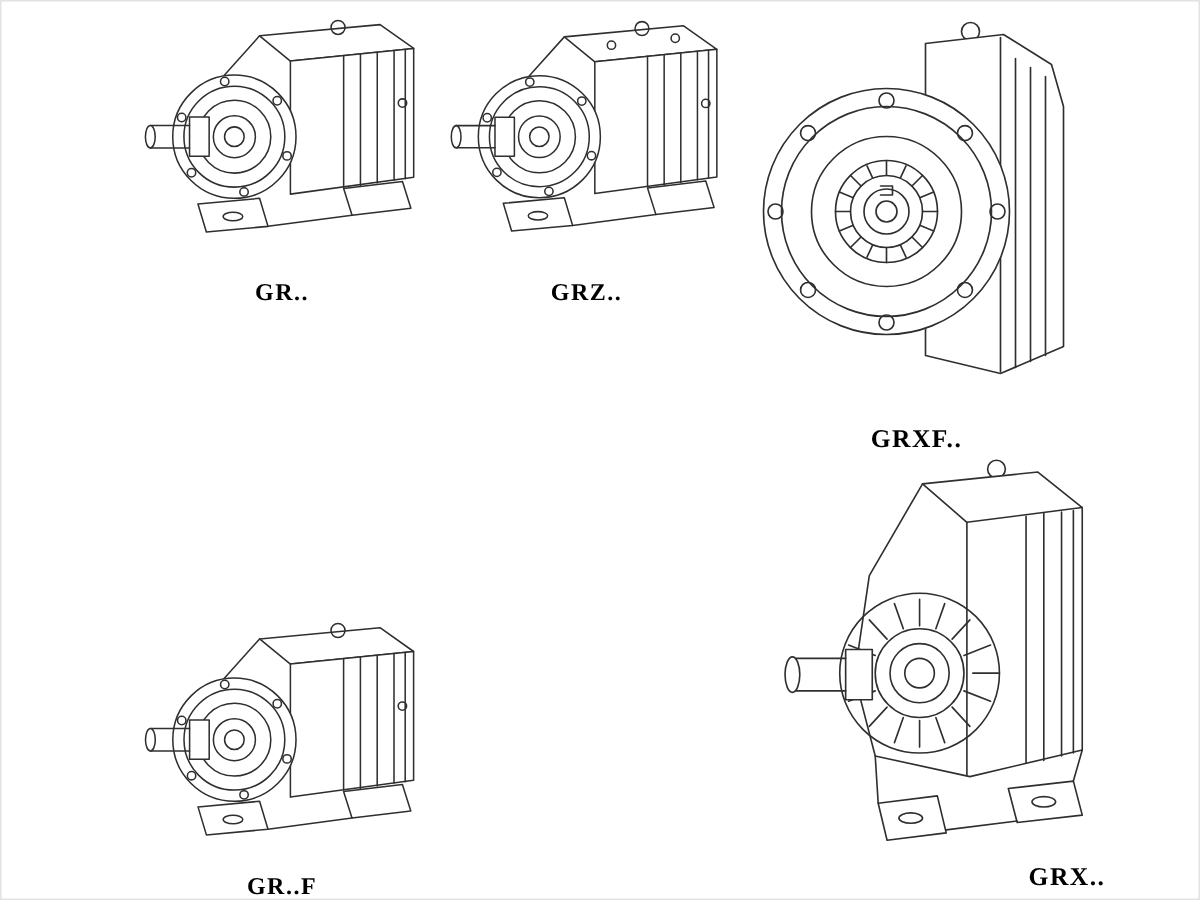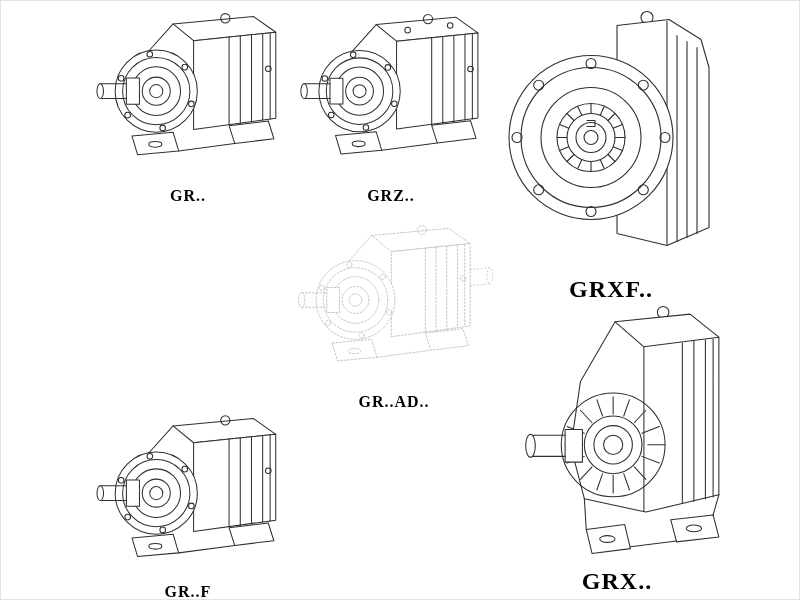--- a/index.html
+++ b/index.html
@@ -33,21 +33,21 @@
   .fig figcaption{
     flex:0 0 auto;
     text-align:center;
     font-weight:bold;
     font-size:16px;
     letter-spacing:1px;
     color:#000;
     padding-top:4px;
     white-space:nowrap;
   }
-  .fig figcaption.big{font-size:24px;}
+  .fig figcaption.big{font-size:17px;}
   .defs-holder{position:absolute;width:0;height:0;overflow:hidden;}
   .solid-art{color:#2f2f2f;}
   .phantom-art{color:#c4c4c4;}
 </style>
 </head>
 <body>
 
 <div class="page">
 
   <svg class="defs-holder" aria-hidden="true">
@@ -156,46 +156,32 @@
           <circle cx="92" cy="132" r="15" fill="none"></circle>
           <circle cx="92" cy="132" r="7" fill="none"></circle>
           <path d="M88 115 L96 115 L96 121 L88 121" fill="none"></path>
         </g>
       </svg>
     </div>
     <figcaption class="big">GRXF..</figcaption>
   </figure>
 
 
-  <figure class="fig" style="left:290px;top:210px;width:206px;height:200px;">
-    <div class="art phantom-art">
-      <svg viewBox="0 0 230 184" preserveAspectRatio="xMidYMid meet">
-        <g stroke-dasharray="2 2">
-          <use href="#sym-side-gearbox" x="0" y="4" width="212" height="180"></use>
-          <g fill="#fff" stroke="currentColor" stroke-width="1">
-            <path d="M200 58 L222 56 M200 76 L222 74" fill="none"></path>
-            <ellipse cx="222" cy="65" rx="3" ry="9"></ellipse>
-          </g>
-        </g>
-      </svg>
-    </div>
-    <figcaption>GR..AD..</figcaption>
-  </figure>
 
   <figure class="fig" style="left:86px;top:410px;width:202px;height:190px;justify-content:flex-end;">
     <div class="art solid-art">
       <svg viewBox="0 0 212 180" preserveAspectRatio="xMidYMid meet">
         <use href="#sym-side-gearbox" x="0" y="0" width="212" height="180"></use>
       </svg>
     </div>
     <figcaption>GR..F</figcaption>
   </figure>
 
 
-  <figure class="fig" style="left:496px;top:292px;width:240px;height:302px;">
+  <figure class="fig" style="left:496px;top:292px;width:240px;height:302px;align-items:flex-end;">
     <div class="art solid-art">
       <svg viewBox="0 0 240 282" preserveAspectRatio="xMidYMid meet">
         <g fill="#fff" stroke="currentColor" stroke-width="1.1" stroke-linejoin="round" stroke-linecap="round">
           <circle cx="168" cy="20" r="6" fill="none"></circle>
           <path d="M118 30 L196 22 L226 46 L226 210 L150 228 L86 214 L72 160 L82 92 Z"></path>
           <path d="M118 30 L148 56 L226 46" fill="none"></path>
           <path d="M148 56 L148 227" fill="none"></path>
           <path d="M188 52 L188 219 M200 50 L200 217 M212 49 L212 214 M220 48 L220 212" fill="none"></path>
           <circle cx="116" cy="158" r="54" fill="none"></circle>
           <path d="M146 146 L164 139 M152 158 L170 158 M146 170 L164 177 M138 181 L150 194 M127 188 L133 205 M116 190 L116 208 M105 188 L99 205 M94 181 L82 194 M86 170 L68 177 M84 158 L66 158 M86 146 L68 139 M94 135 L82 122 M105 128 L99 111 M116 126 L116 108 M127 128 L133 111 M138 135 L150 122" fill="none"></path>

